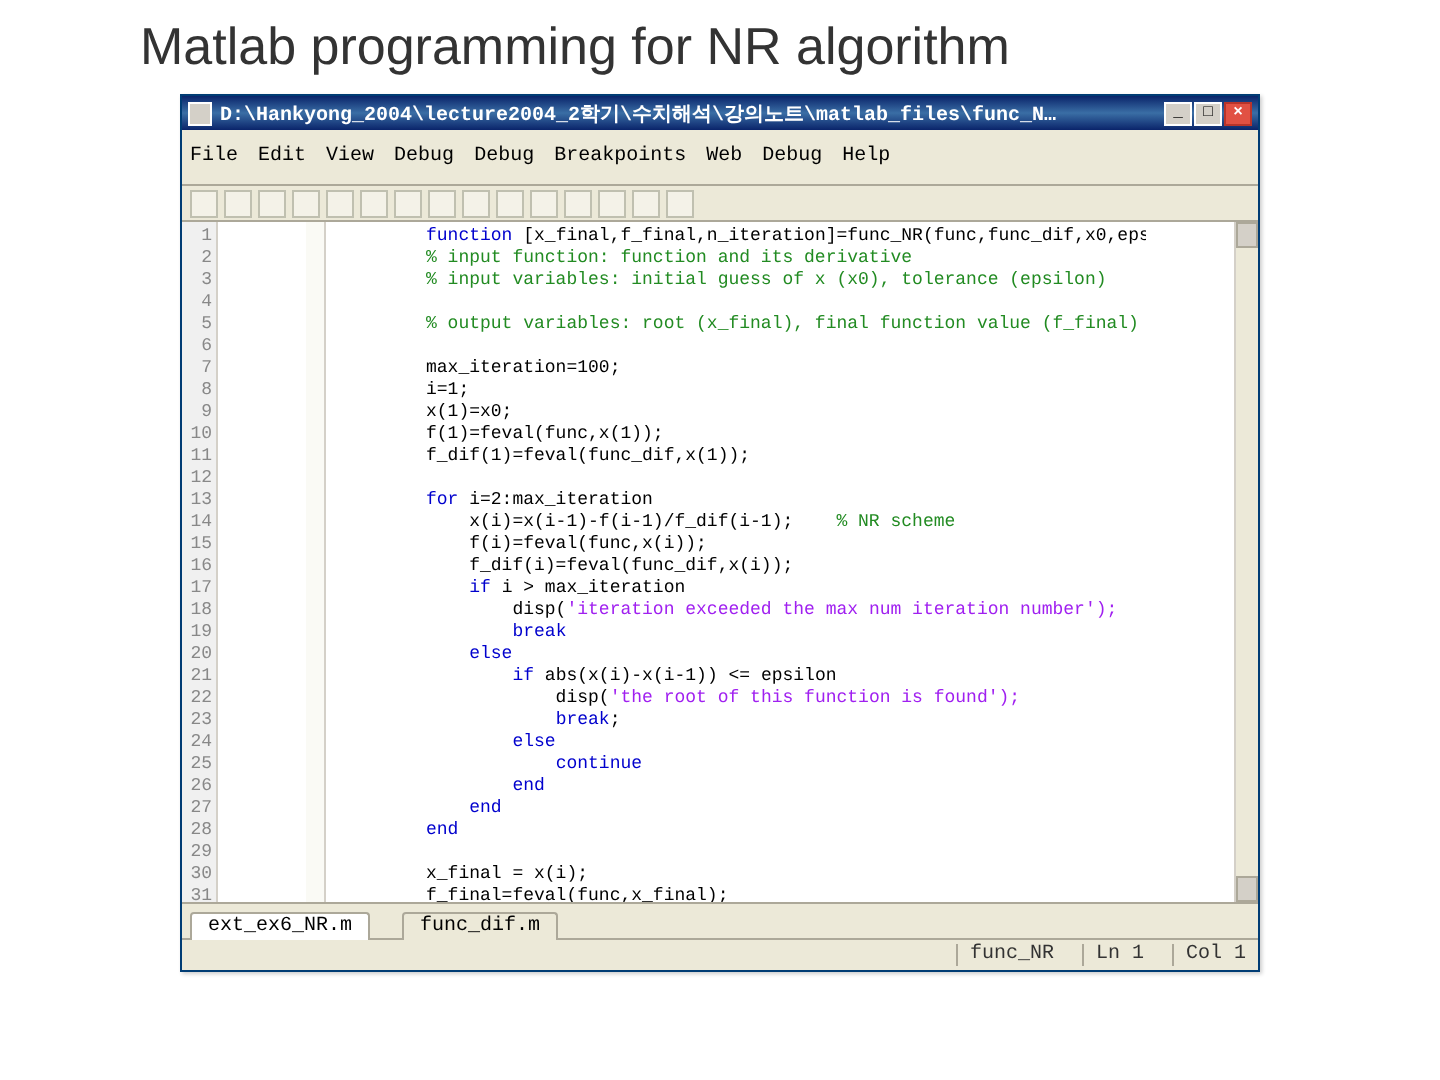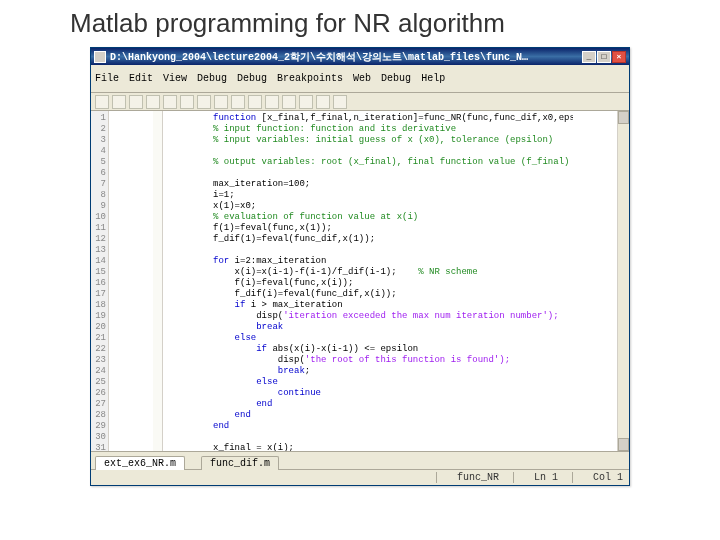--- a/index.html
+++ b/index.html
@@ -166,21 +166,21 @@
     display: flex;
     align-items: center;
     justify-content: flex-end;
     gap: 14px;
     padding: 0 6px;
     font-size: 10px;
     color: #333;
   }
   .statusbar .cell {
     border-left: 1px solid #aca899;
-    padding-left: 20px;
+    padding-left: 6px;
   }
 </style>
 </head>
 <body>
 
 <div class="slide-title">Matlab programming for NR algorithm</div>
 
 <div class="window">
   <div class="titlebar">
     <span class="icon-slot"></span>
@@ -260,21 +260,20 @@
     <div class="marker-col"></div>
     <div class="code-col" id="code-pane"><span class="kw">function</span> [x_final,f_final,n_iteration]=func_NR(func,func_dif,x0,epsilon)
 <span class="cm">% input function: function and its derivative</span>
 <span class="cm">% input variables: initial guess of x (x0), tolerance (epsilon)</span>
 
 <span class="cm">% output variables: root (x_final), final function value (f_final) and iteration number (n_iteration)</span>
 
 max_iteration=100;
 i=1;
 x(1)=x0;
-<span class="cm">% evaluation of function value at x(i)</span>
 f(1)=feval(func,x(1));
 f_dif(1)=feval(func_dif,x(1));
 
 <span class="kw">for</span> i=2:max_iteration
     x(i)=x(i-1)-f(i-1)/f_dif(i-1);    <span class="cm">% NR scheme</span>
     f(i)=feval(func,x(i));
     f_dif(i)=feval(func_dif,x(i));
     <span class="kw">if</span> i &gt; max_iteration
         disp(<span class="str">'iteration exceeded the max num iteration number');</span>
         <span class="kw">break</span>

